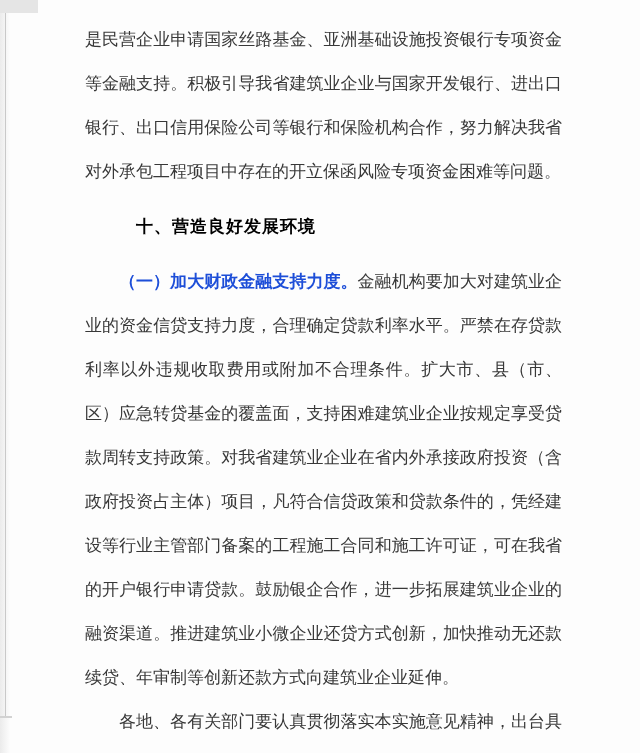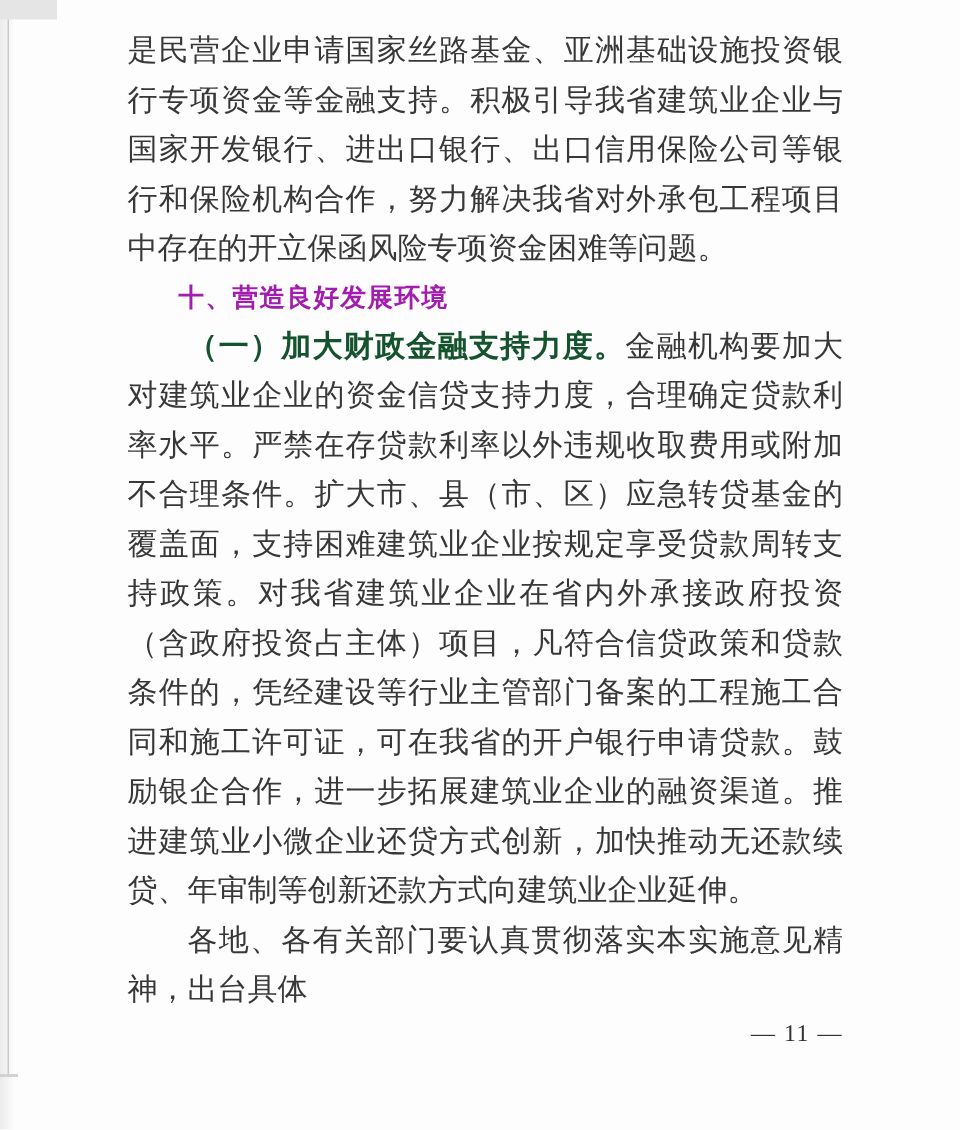--- a/index.html
+++ b/index.html
@@ -44,41 +44,41 @@
     background: #d2d2d2;
   }
   .content {
     position: absolute;
     left: 85px;
     top: 18px;
     width: 477px;
   }
   .para {
     margin: 0;
-    font-size: 20px;
-    line-height: 33px;
+    font-size: 17px;
+    line-height: 44px;
     text-align: justify;
     text-justify: inter-character;
     letter-spacing: 0px;
     color: #383838;
   }
   .para.indent { text-indent: 2em; }
   .heading {
-    margin: 0;
+    margin: 17px;
     font-size: 17px;
     line-height: 31.7px;
     text-indent: 2em;
     font-weight: bold;
-    color: #a21caf;
+    color: #000000;
     font-family: "Liberation Sans", "DejaVu Sans", sans-serif;
     letter-spacing: 1px;
   }
   .lead {
     font-weight: bold;
-    color: #14532d;
+    color: #1d4ed8;
   }
   .page-number {
     margin: 2px 0 0 0;
     font-size: 16px;
     line-height: 22px;
     text-align: right;
     color: #333333;
     letter-spacing: 1px;
   }
 </style>

